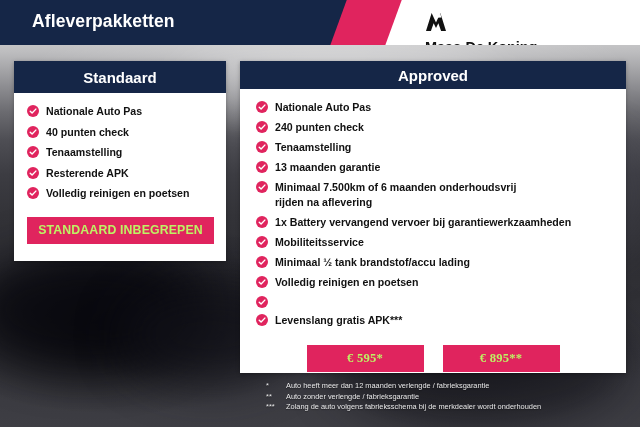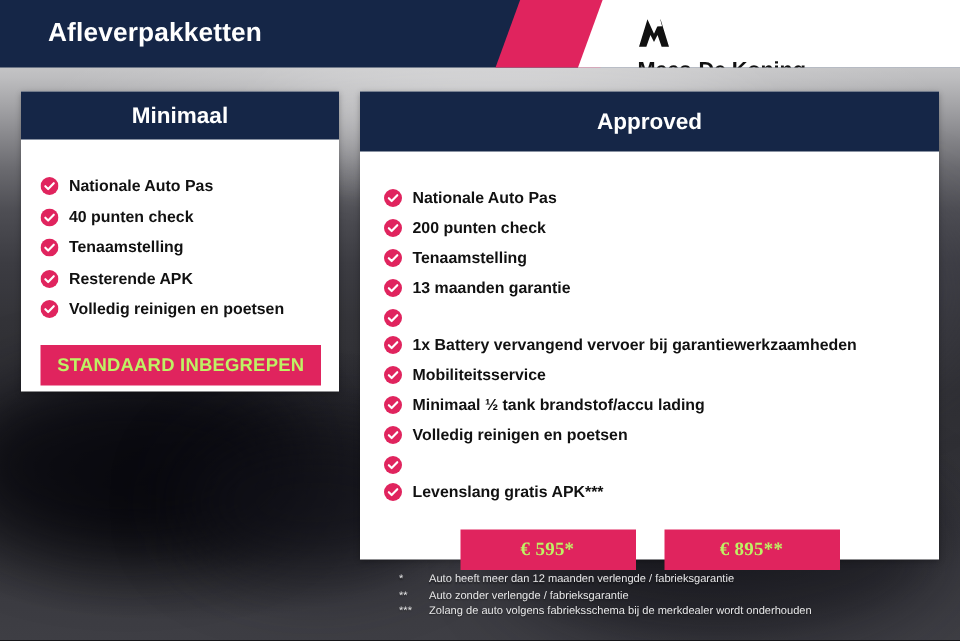--- a/index.html
+++ b/index.html
@@ -107,23 +107,23 @@
     color: #ffffff;
     text-align: center;
     font-weight: bold;
     font-size: 15px;
     line-height: 1;
     display: flex;
     align-items: center;
     justify-content: center;
   }
   .card-std .card-head  { height: 32px; font-size: 15px; }
-  .card-appr .card-head { height: 40px; font-size: 15px; }
-
-  .card-body { padding: 24px 0 0 0; }
+  .card-appr .card-head { height: 28px; font-size: 15px; }
+
+  .card-body { padding: 11px 0 0 0; }
 
   
   ul.features {
     list-style: none;
     margin: 0;
     padding: 0;
   }
   ul.features li {
     display: flex;
     align-items: flex-start;
@@ -220,21 +220,21 @@
     <div class="brand">
       <svg class="mark" viewBox="0 0 24 22">
         <path d="M1 21 L7.2 1 L12 11.5 L16.8 1 L23 21 L17.6 21 L14.6 12.4 L12 17.6 L9.4 12.4 L6.4 21 Z" fill="#111111"></path>
         <path d="M12.4 6.2 L16.6 1 L17.9 6.0 Z" fill="#ffffff"></path>
       </svg>
       <span class="name">Maas-De Koning</span>
     </div>
   </div>
 
   <div class="card card-std">
-    <div class="card-head">Minimaal</div>
+    <div class="card-head">Standaard</div>
     <div class="card-body">
       <ul class="features">
         <li>
           <svg class="check" viewBox="0 0 16 16">
               <circle cx="8" cy="8" r="8" fill="#e0245e"></circle>
               <path d="M4.3 8.2 L6.8 10.7 L11.8 5.5" stroke="#ffffff" stroke-width="1.9" fill="none" stroke-linecap="round" stroke-linejoin="round"></path>
             </svg>
           <span class="li-text">Nationale Auto Pas</span>
         </li>
         <li>
@@ -281,41 +281,45 @@
               <circle cx="8" cy="8" r="8" fill="#e0245e"></circle>
               <path d="M4.3 8.2 L6.8 10.7 L11.8 5.5" stroke="#ffffff" stroke-width="1.9" fill="none" stroke-linecap="round" stroke-linejoin="round"></path>
             </svg>
           <span>Nationale Auto Pas</span>
         </li>
         <li>
           <svg class="check" viewBox="0 0 16 16">
               <circle cx="8" cy="8" r="8" fill="#e0245e"></circle>
               <path d="M4.3 8.2 L6.8 10.7 L11.8 5.5" stroke="#ffffff" stroke-width="1.9" fill="none" stroke-linecap="round" stroke-linejoin="round"></path>
             </svg>
-          <span>200 punten check</span>
+          <span>240 punten check</span>
         </li>
         <li>
           <svg class="check" viewBox="0 0 16 16">
               <circle cx="8" cy="8" r="8" fill="#e0245e"></circle>
               <path d="M4.3 8.2 L6.8 10.7 L11.8 5.5" stroke="#ffffff" stroke-width="1.9" fill="none" stroke-linecap="round" stroke-linejoin="round"></path>
             </svg>
           <span>Tenaamstelling</span>
         </li>
         <li>
           <svg class="check" viewBox="0 0 16 16">
               <circle cx="8" cy="8" r="8" fill="#e0245e"></circle>
               <path d="M4.3 8.2 L6.8 10.7 L11.8 5.5" stroke="#ffffff" stroke-width="1.9" fill="none" stroke-linecap="round" stroke-linejoin="round"></path>
             </svg>
           <span>13 maanden garantie</span>
         </li>
         <li>
           <svg class="check" viewBox="0 0 16 16">
               <circle cx="8" cy="8" r="8" fill="#e0245e"></circle>
               <path d="M4.3 8.2 L6.8 10.7 L11.8 5.5" stroke="#ffffff" stroke-width="1.9" fill="none" stroke-linecap="round" stroke-linejoin="round"></path>
             </svg>
+          <span>
+            <span class="li-text">Minimaal 7.500km of 6 maanden onderhoudsvrij</span>
+            <span class="li-sub">rijden na aflevering</span>
+          </span>
         </li>
         <li>
           <svg class="check" viewBox="0 0 16 16">
               <circle cx="8" cy="8" r="8" fill="#e0245e"></circle>
               <path d="M4.3 8.2 L6.8 10.7 L11.8 5.5" stroke="#ffffff" stroke-width="1.9" fill="none" stroke-linecap="round" stroke-linejoin="round"></path>
             </svg>
           <span>1x Battery vervangend vervoer bij garantiewerkzaamheden</span>
         </li>
         <li>
           <svg class="check" viewBox="0 0 16 16">

